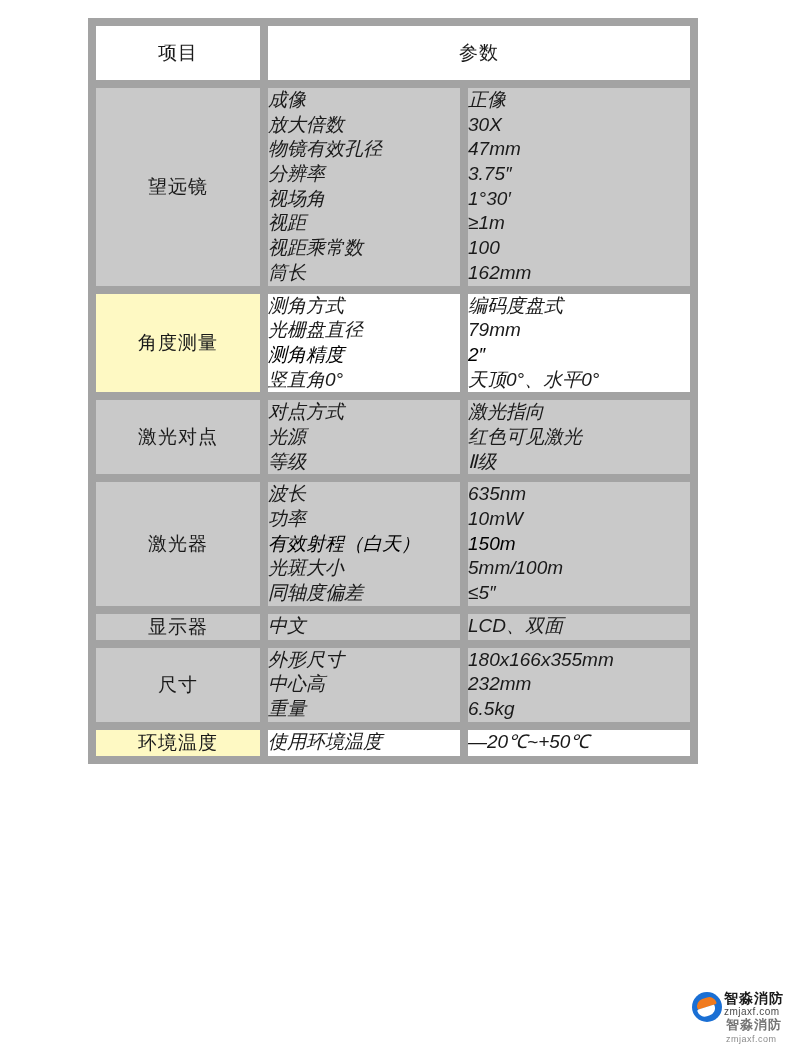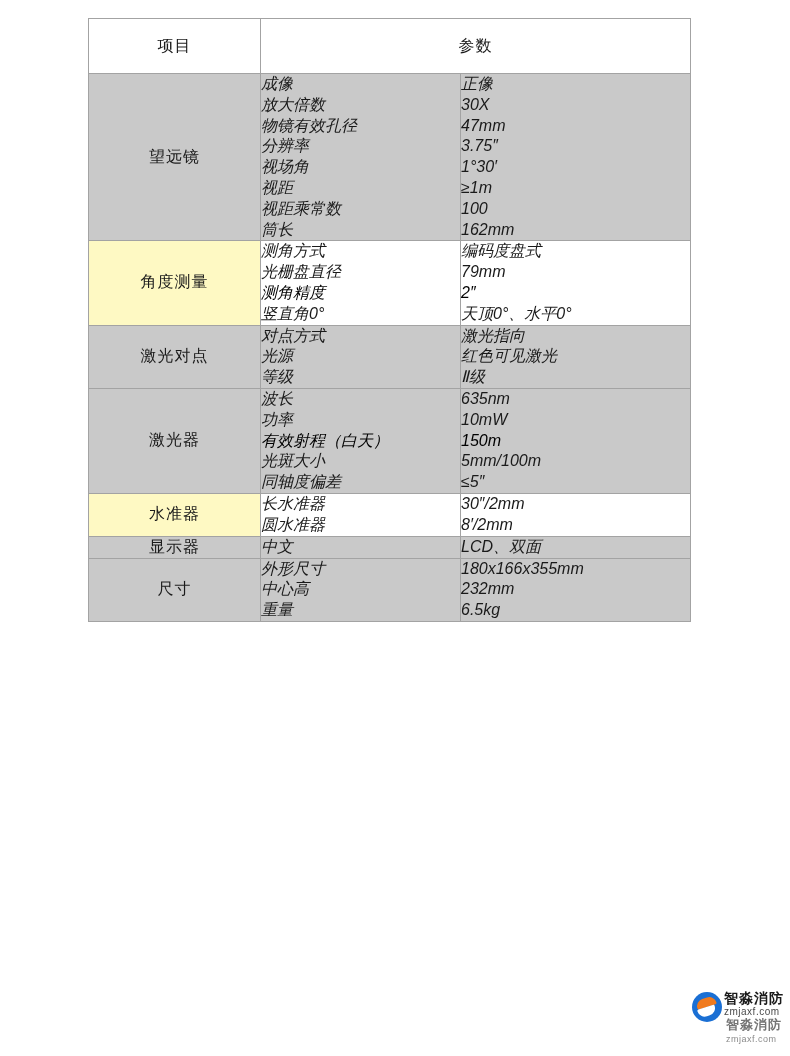--- a/index.html
+++ b/index.html
@@ -24,24 +24,24 @@
   table.spec {
     position: absolute;
     left: 88px;
     top: 18px;
     width: 602px;
     border-collapse: collapse;
     table-layout: fixed;
     background: #ffffff;
   }
   table.spec td {
-    border: 1px solid #a3a3a3;
+    border: 8px solid #a3a3a3;
     padding: 0;
     vertical-align: middle;
-    font-size: 16px;
+    font-size: 19px;
     color: #1a1a1a;
   }
   col.c1 { width: 172px; }
   col.c2 { width: 200px; }
   col.c3 { width: 230px; }
 
   
   .hdr td {
     text-align: center;
     background: #ffffff;
@@ -221,51 +221,49 @@
             <div>同轴度偏差</div>
           </td>
           <td class="lst">
             <div>635nm</div>
             <div>10mW</div>
             <div class="orange">150m</div>
             <div>5mm/100m</div>
             <div>≤5″</div>
           </td>
         </tr>
-        <tr class="plain">
-          <td class="cat white">水准器</td>
-          <td class="lst">
-            <div>长水准器</div>
-            <div>圆水准器</div>
-          </td>
-          <td class="lst">
-            <div>30″/2mm</div>
-            <div>8′/2mm</div>
-          </td>
-        </tr>
         <tr class="shaded">
           <td class="cat">显示器</td>
           <td class="lst">
             <div>中文</div>
           </td>
           <td class="lst">
             <div>LCD、双面</div>
           </td>
         </tr>
         <tr class="shaded">
           <td class="cat">尺寸</td>
           <td class="lst">
             <div>外形尺寸</div>
             <div>中心高</div>
             <div>重量</div>
           </td>
           <td class="lst">
             <div>180x166x355mm</div>
             <div>232mm</div>
             <div>6.5kg</div>
+          </td>
+        </tr>
+        <tr class="plain">
+          <td class="cat white">环境温度</td>
+          <td class="lst">
+            <div>使用环境温度</div>
+          </td>
+          <td class="lst">
+            <div>—20℃~+50℃</div>
           </td>
         </tr>
       </tbody>
   </table>
 
   <div class="logo">
     <div class="mark"></div>
     <div class="ltext">智淼消防</div>
     <div class="lsub">zmjaxf.com</div>
     <div class="ghost">

